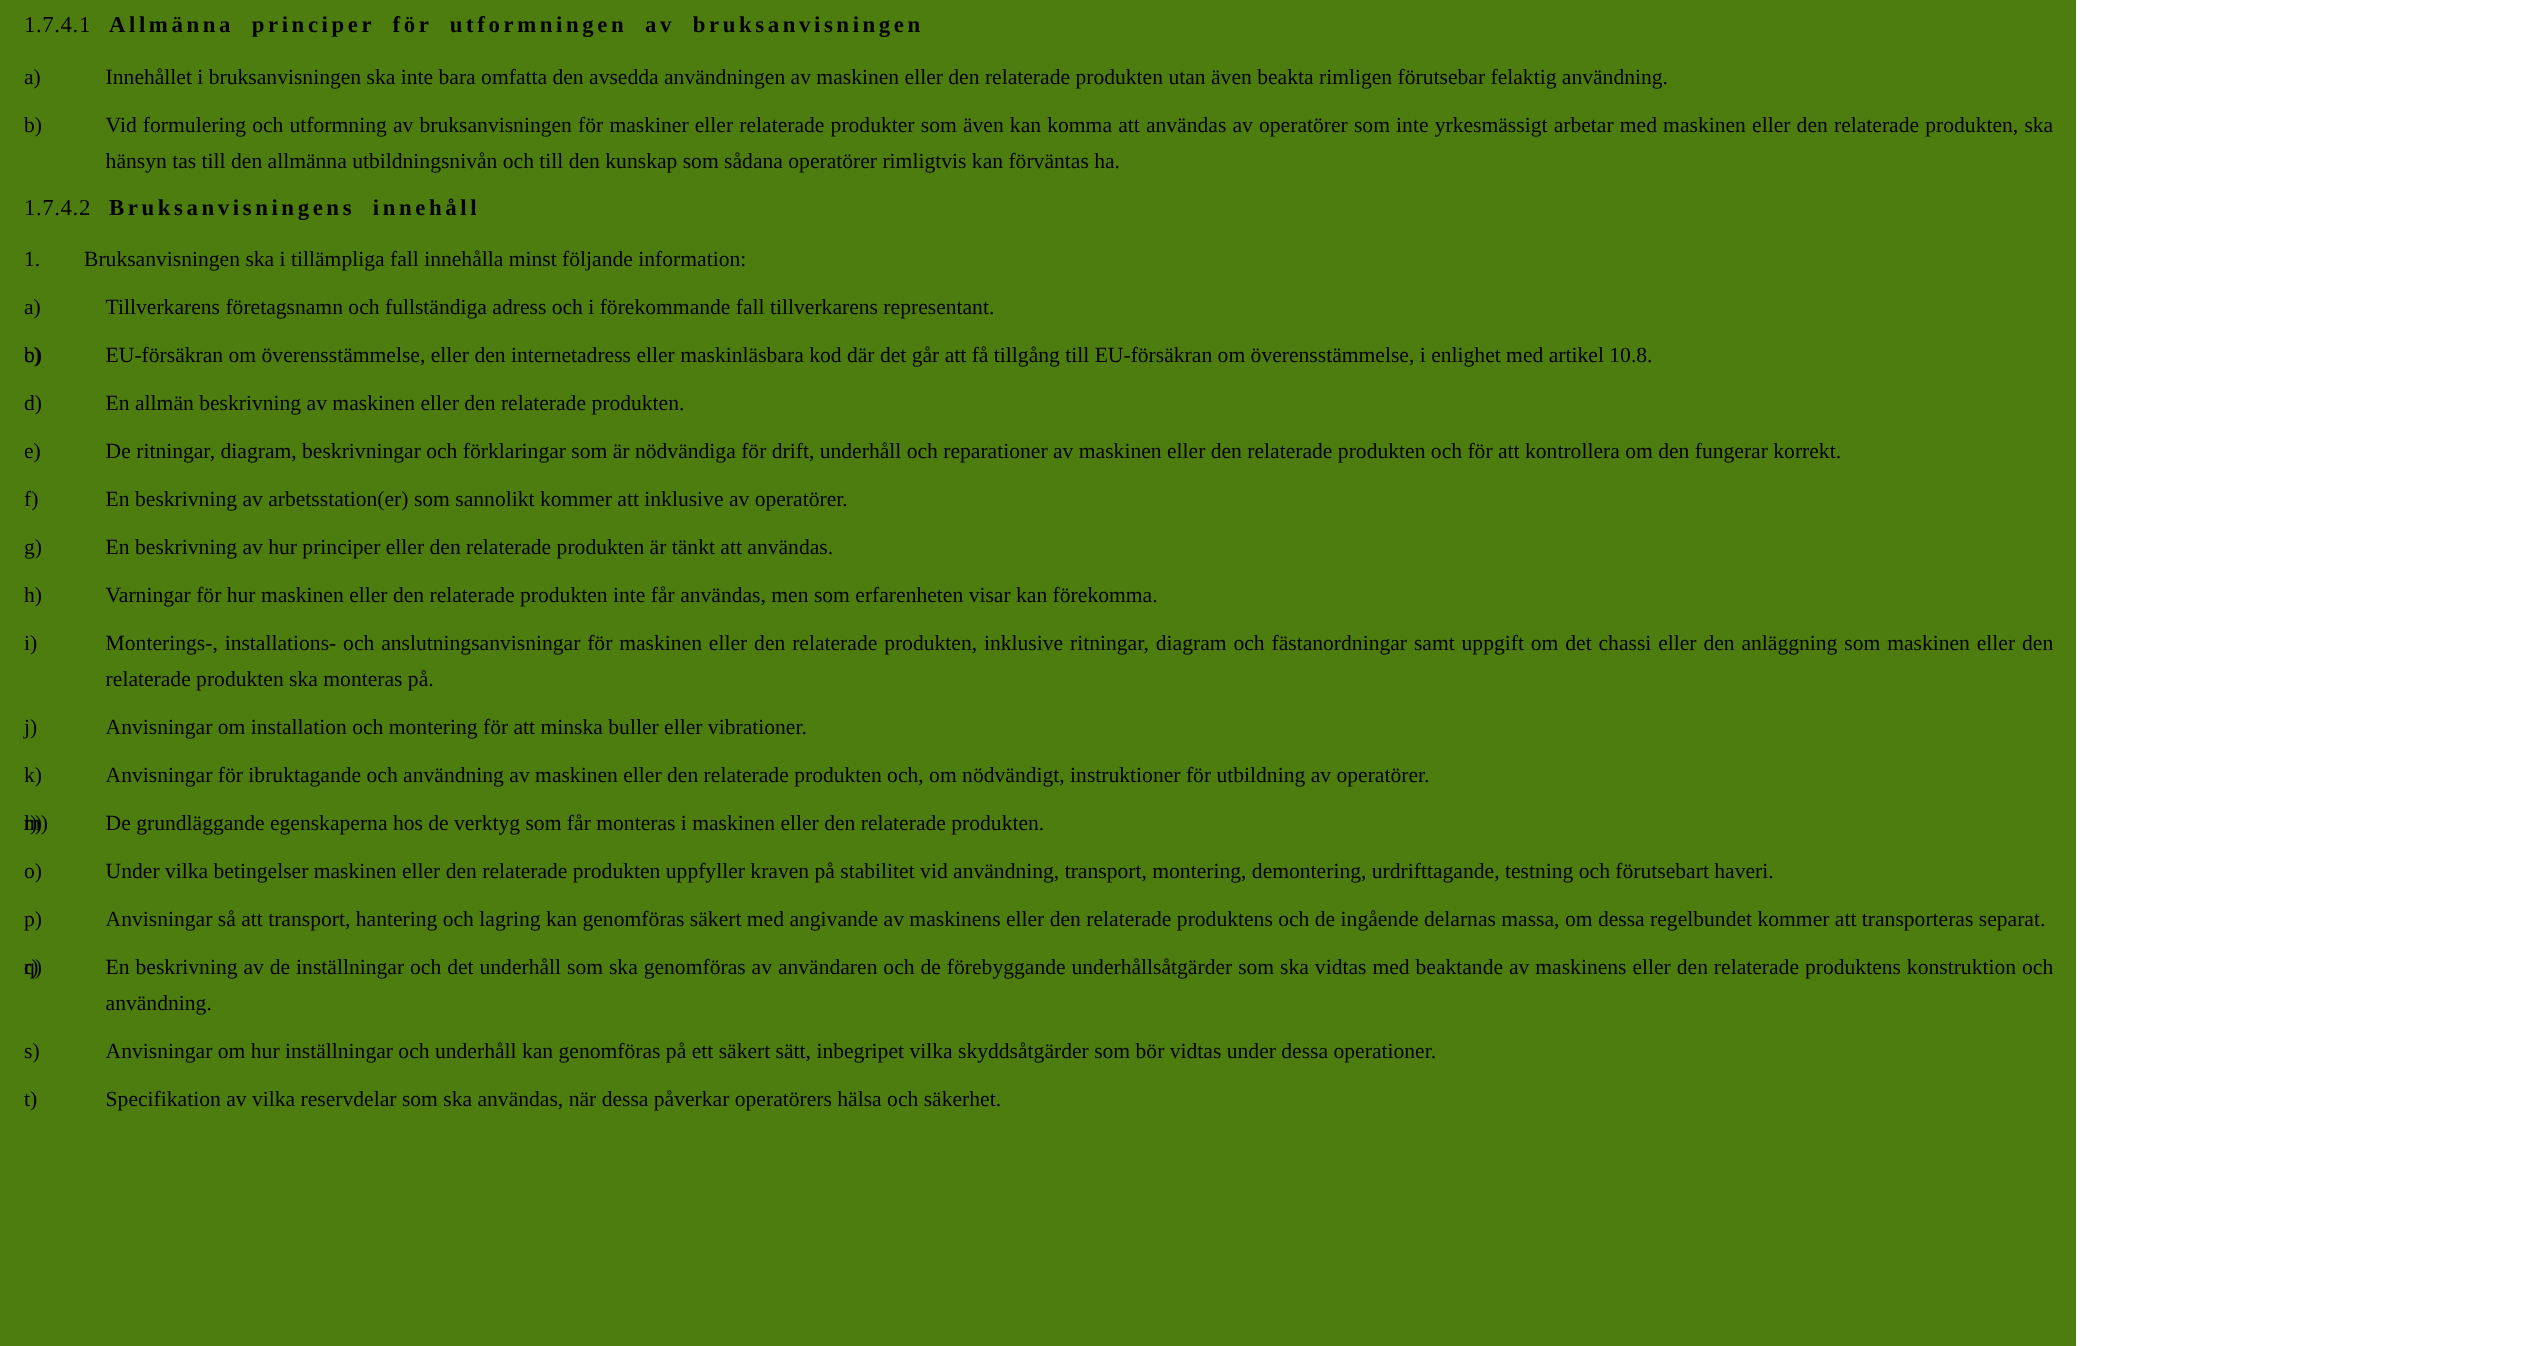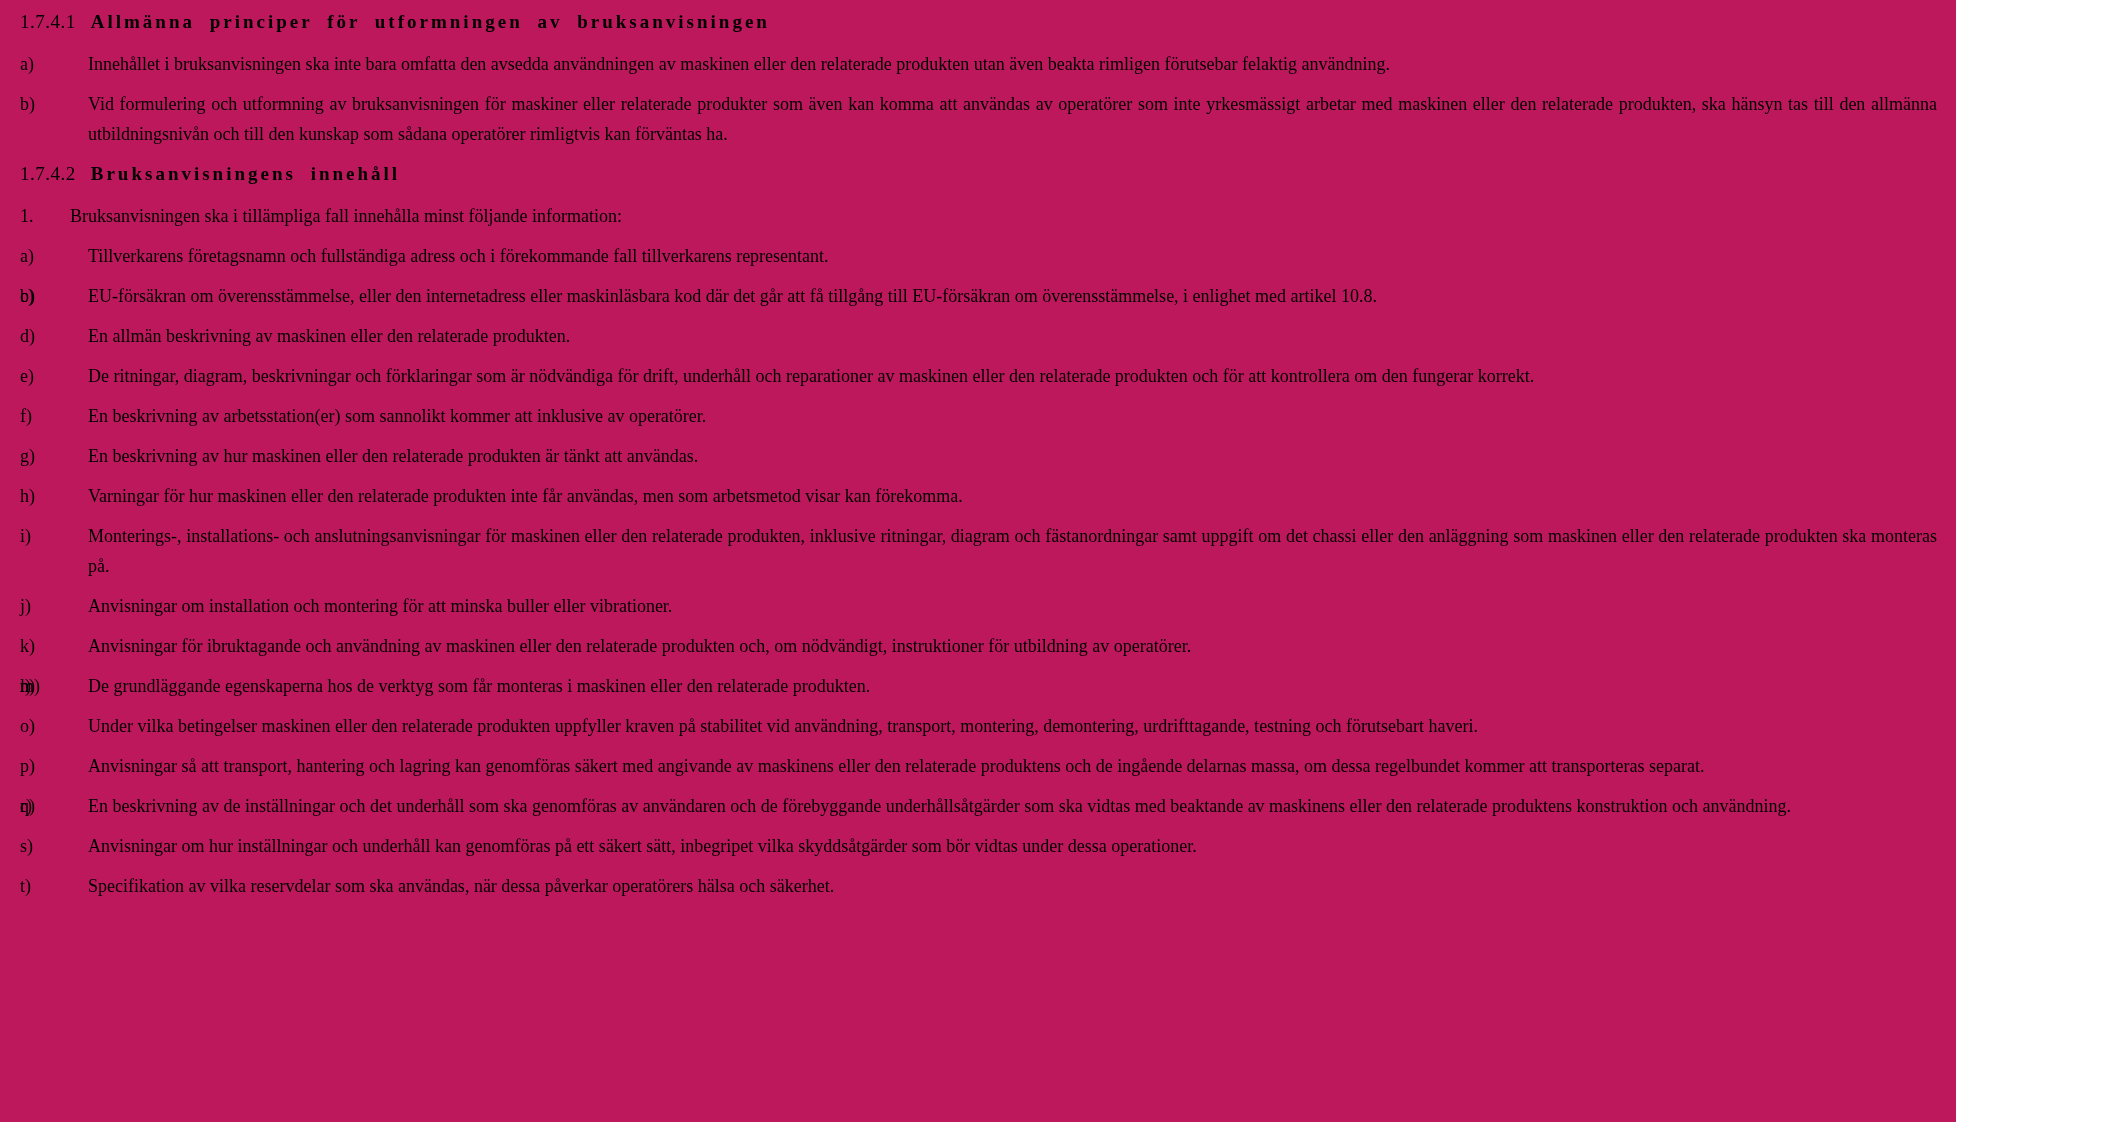--- a/index.html
+++ b/index.html
@@ -3,24 +3,24 @@
 <meta charset="utf-8">
 <style>
   html, body {
     margin: 0;
     padding: 0;
     background: #ffffff;
     color: #000000;
     font-family: "Liberation Serif", "DejaVu Serif", serif;
   }
   .page {
-    width: 1956px;
+    width: 1730px;
     min-height: 1122px;
     box-sizing: border-box;
-    background: #be185d;
+    background: #4d7c0f;
     padding: 7px 19px 24px 20px;
     overflow: hidden;
   }
   .section-heading {
     font-size: 19px;
     line-height: 30px;
     margin: 0 0 12px 0;
     white-space: nowrap;
   }
   .section-heading .num {
@@ -63,22 +63,22 @@
       <p class="item"><span class="label">a)</span><span class="text">Innehållet i bruksanvisningen ska inte bara omfatta den avsedda användningen av maskinen eller den relaterade produkten utan även beakta rimligen förutsebar felaktig användning.</span></p>
       <p class="item"><span class="label">b)</span><span class="text">Vid formulering och utformning av bruksanvisningen för maskiner eller relaterade produkter som även kan komma att användas av operatörer som inte yrkesmässigt arbetar med maskinen eller den relaterade produkten, ska hänsyn tas till den allmänna utbildningsnivån och till den kunskap som sådana operatörer rimligtvis kan förväntas ha.</span></p>
       <div class="section-heading"><span class="num">1.7.4.2</span><span class="title">Bruksanvisningens innehåll</span></div>
       <p class="item num-item"><span class="label">1.</span><span class="text">Bruksanvisningen ska i tillämpliga fall innehålla minst följande information:</span></p>
       <p class="item"><span class="label">a)</span><span class="text">Tillverkarens företagsnamn och fullständiga adress och i förekommande fall tillverkarens representant.</span></p>
       <p class="item"><span class="label">b)</span></p>
       <p class="item"><span class="label">c)</span><span class="text">EU-försäkran om överensstämmelse, eller den internetadress eller maskinläsbara kod där det går att få tillgång till EU-försäkran om överensstämmelse, i enlighet med artikel 10.8.</span></p>
       <p class="item"><span class="label">d)</span><span class="text">En allmän beskrivning av maskinen eller den relaterade produkten.</span></p>
       <p class="item"><span class="label">e)</span><span class="text">De ritningar, diagram, beskrivningar och förklaringar som är nödvändiga för drift, underhåll och reparationer av maskinen eller den relaterade produkten och för att kontrollera om den fungerar korrekt.</span></p>
       <p class="item"><span class="label">f)</span><span class="text">En beskrivning av arbetsstation(er) som sannolikt kommer att inklusive av operatörer.</span></p>
-      <p class="item"><span class="label">g)</span><span class="text">En beskrivning av hur maskinen eller den relaterade produkten är tänkt att användas.</span></p>
-      <p class="item"><span class="label">h)</span><span class="text">Varningar för hur maskinen eller den relaterade produkten inte får användas, men som arbetsmetod visar kan förekomma.</span></p>
+      <p class="item"><span class="label">g)</span><span class="text">En beskrivning av hur principer eller den relaterade produkten är tänkt att användas.</span></p>
+      <p class="item"><span class="label">h)</span><span class="text">Varningar för hur maskinen eller den relaterade produkten inte får användas, men som erfarenheten visar kan förekomma.</span></p>
       <p class="item"><span class="label">i)</span><span class="text">Monterings-, installations- och anslutningsanvisningar för maskinen eller den relaterade produkten, inklusive ritningar, diagram och fästanordningar samt uppgift om det chassi eller den anläggning som maskinen eller den relaterade produkten ska monteras på.</span></p>
       <p class="item"><span class="label">j)</span><span class="text">Anvisningar om installation och montering för att minska buller eller vibrationer.</span></p>
       <p class="item"><span class="label">k)</span><span class="text">Anvisningar för ibruktagande och användning av maskinen eller den relaterade produkten och, om nödvändigt, instruktioner för utbildning av operatörer.</span></p>
       <p class="item"><span class="label">l)</span></p>
       <p class="item"><span class="label">m)</span></p>
       <p class="item"><span class="label">n)</span><span class="text">De grundläggande egenskaperna hos de verktyg som får monteras i maskinen eller den relaterade produkten.</span></p>
       <p class="item"><span class="label">o)</span><span class="text">Under vilka betingelser maskinen eller den relaterade produkten uppfyller kraven på stabilitet vid användning, transport, montering, demontering, urdrifttagande, testning och förutsebart haveri.</span></p>
       <p class="item"><span class="label">p)</span><span class="text">Anvisningar så att transport, hantering och lagring kan genomföras säkert med angivande av maskinens eller den relaterade produktens och de ingående delarnas massa, om dessa regelbundet kommer att transporteras separat.</span></p>
       <p class="item"><span class="label">q)</span></p>
       <p class="item"><span class="label">r)</span><span class="text">En beskrivning av de inställningar och det underhåll som ska genomföras av användaren och de förebyggande underhållsåtgärder som ska vidtas med beaktande av maskinens eller den relaterade produktens konstruktion och användning.</span></p>

